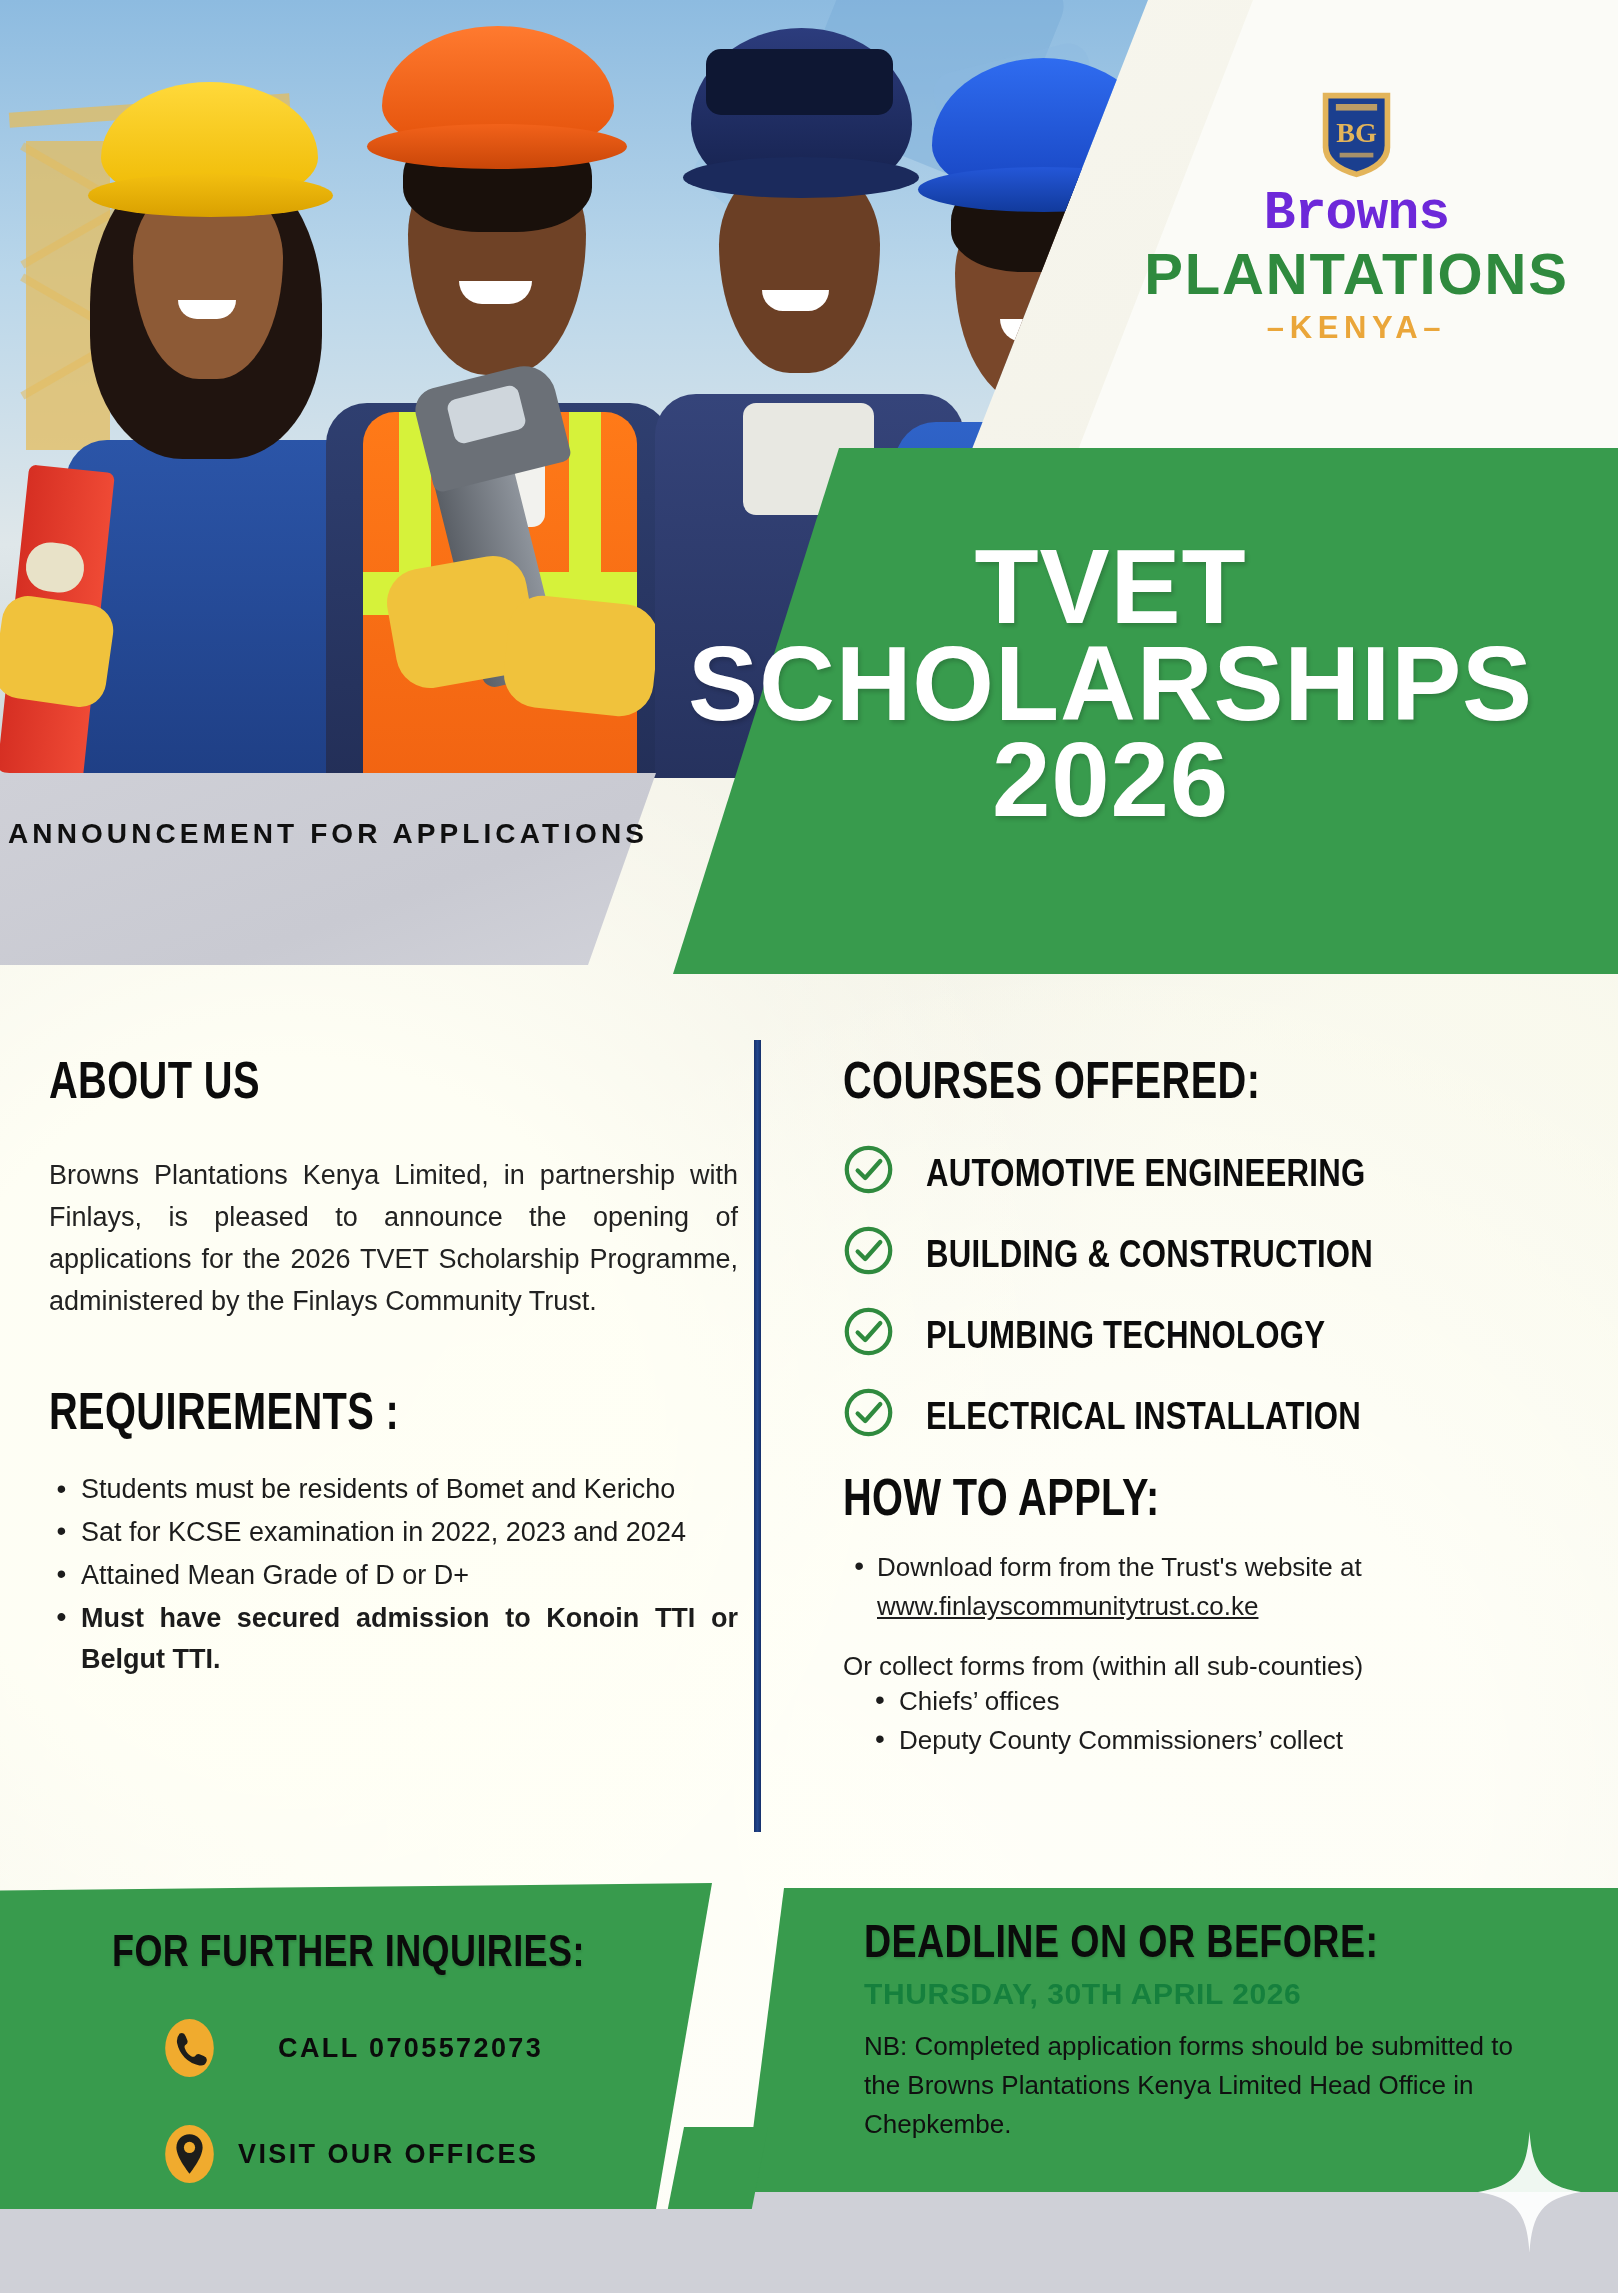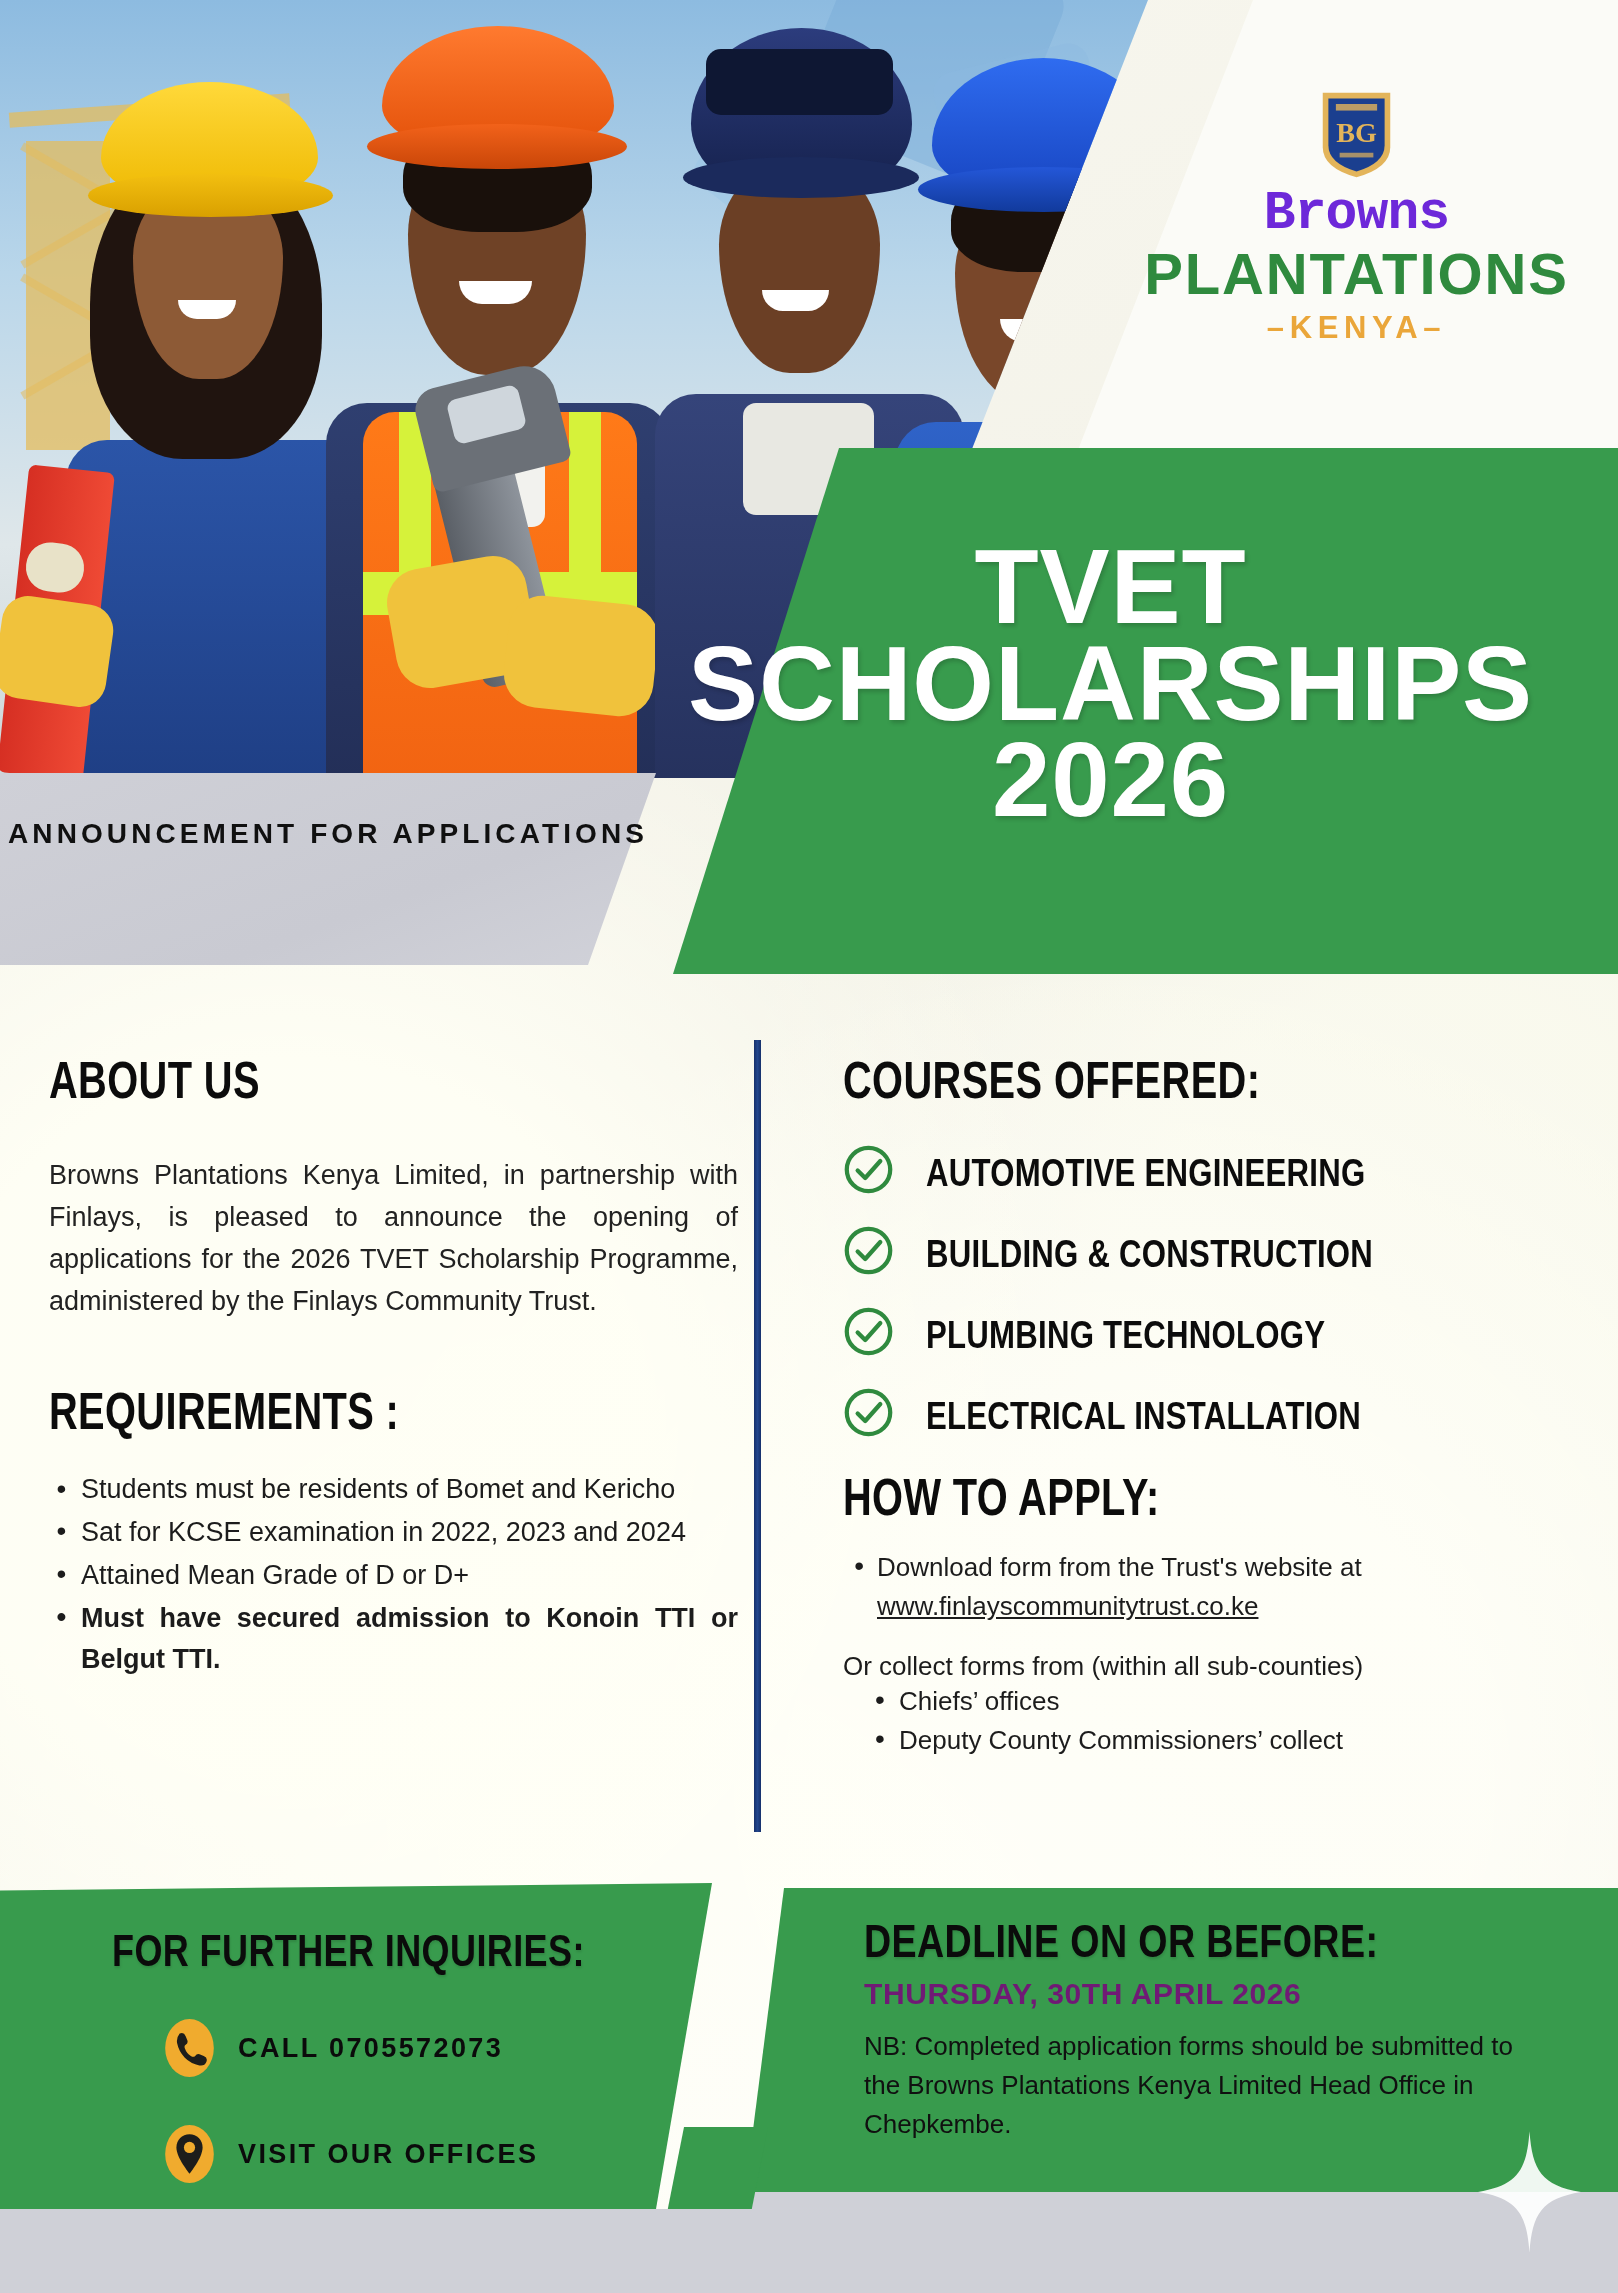--- a/index.html
+++ b/index.html
@@ -190,21 +190,21 @@
 
   #dl-head {
     position:absolute; left:864px; top:1913px;
     font-family:"Liberation Sans Narrow","Liberation Sans",sans-serif;
     font-weight:700; font-size:47px; color:#0b0b0b; letter-spacing:0.5px;
     transform:scaleX(.80); transform-origin:left center; white-space:nowrap;
     text-shadow:0.9px 1.9px 2.8px rgba(0,0,0,.12);
   }
   #dl-date {
     position:absolute; left:864px; top:1977px;
-    font-weight:700; font-size:30px; color:#701a75; letter-spacing:0.6px;
+    font-weight:700; font-size:30px; color:#15803d; letter-spacing:0.6px;
     white-space:nowrap;
   }
   #dl-note {
     position:absolute; left:864px; top:2027px; width:656px;
     font-size:26px; color:#101010; line-height:1.50;
   }
 
   #sparkle { position:absolute; left:1478px; top:2131px; width:103px; height:122px; }
 </style>
 </head>
@@ -390,21 +390,21 @@
 
 <div id="footer-grey-right"></div>
 <div id="footer-grey-left"></div>
 <div id="footer-left"></div>
 <div id="footer-right"></div>
 <div id="footer-green-tab"></div>
 <div id="footer-grey-bottom"></div>
 
 <div id="inq-head">FOR FURTHER INQUIRIES:</div>
 
-<div class="contact-row" style="left:165px;top:2019px;">
+<div class="contact-row" style="left:165px;top:2019px;gap:40px;">
   <span class="contact-ico">
     <svg viewBox="0 0 52 62" width="49" height="58" aria-hidden="true">
       <ellipse cx="26" cy="31" rx="26" ry="31" fill="#f0ab2e"></ellipse>
       <path d="M19 18 q5 -2 7 3 l2 5 q1 3 -2 5 -2 1 -1 4 2 6 7 9 3 2 5 0 2 -3 5 -2 l5 2 q5 2 3 7 -2 5 -8 4 -10 -2 -17 -9 -7 -7 -9 -17 -1 -6 3 -11 z" fill="#1d1d1b" transform="translate(-2,-1) scale(0.92)"></path>
     </svg>
   </span>
   <span class="contact-label">CALL 0705572073</span>
 </div>
 
 <div class="contact-row" style="left:165px;top:2125px;">

